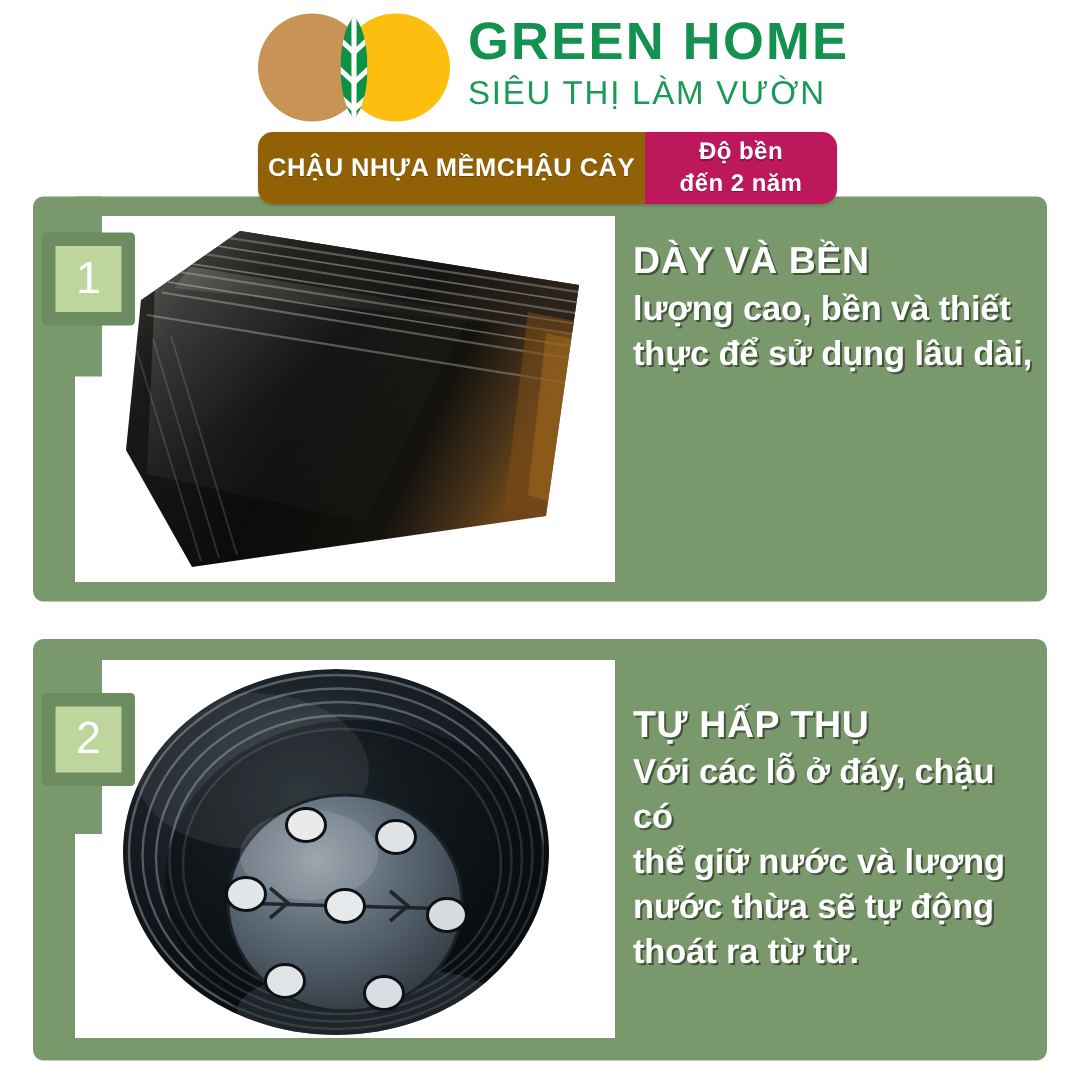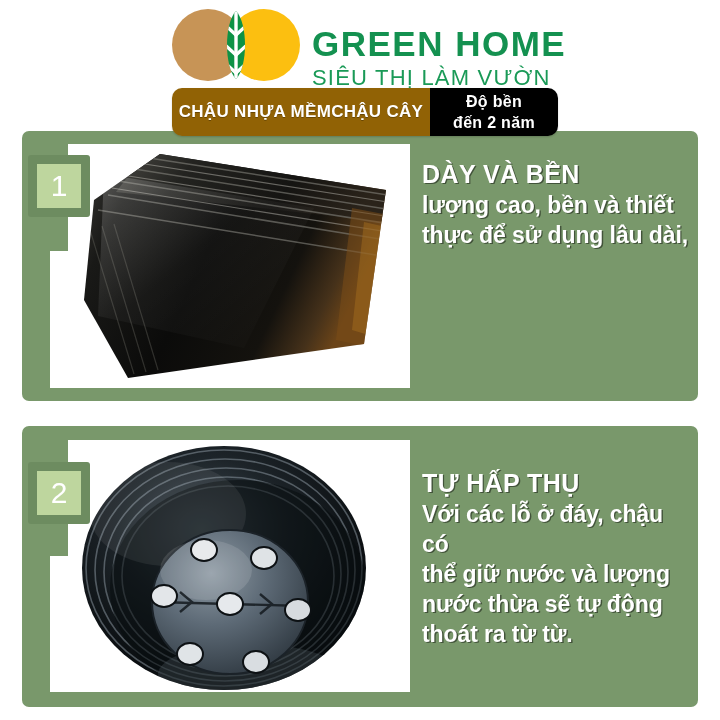--- a/index.html
+++ b/index.html
@@ -65,21 +65,21 @@
     position: absolute;
     left: -20px;
     top: 0;
     width: 56px;
     height: 72px;
   }
 
   .logo-text {
     position: absolute;
     left: 312px;
-    top: 24px;
+    top: 8px;
     width: 300px;
   }
   .logo-title {
     font-size: 35px;
     font-weight: bold;
     letter-spacing: 1.5px;
     color: #149150;
     line-height: 40px;
     white-space: nowrap;
   }
@@ -108,21 +108,21 @@
   .ribbon-main {
     background: #916205;
     width: 258px;
     display: flex;
     align-items: center;
     justify-content: center;
     padding: 0 6px;
     box-sizing: border-box;
   }
   .ribbon-alt {
-    background: #000000;
+    background: #be185d;
     width: 128px;
     display: flex;
     flex-direction: column;
     align-items: center;
     justify-content: center;
     padding: 0 6px;
     box-sizing: border-box;
   }
   .ribbon-line {
     color: #ffffff;

